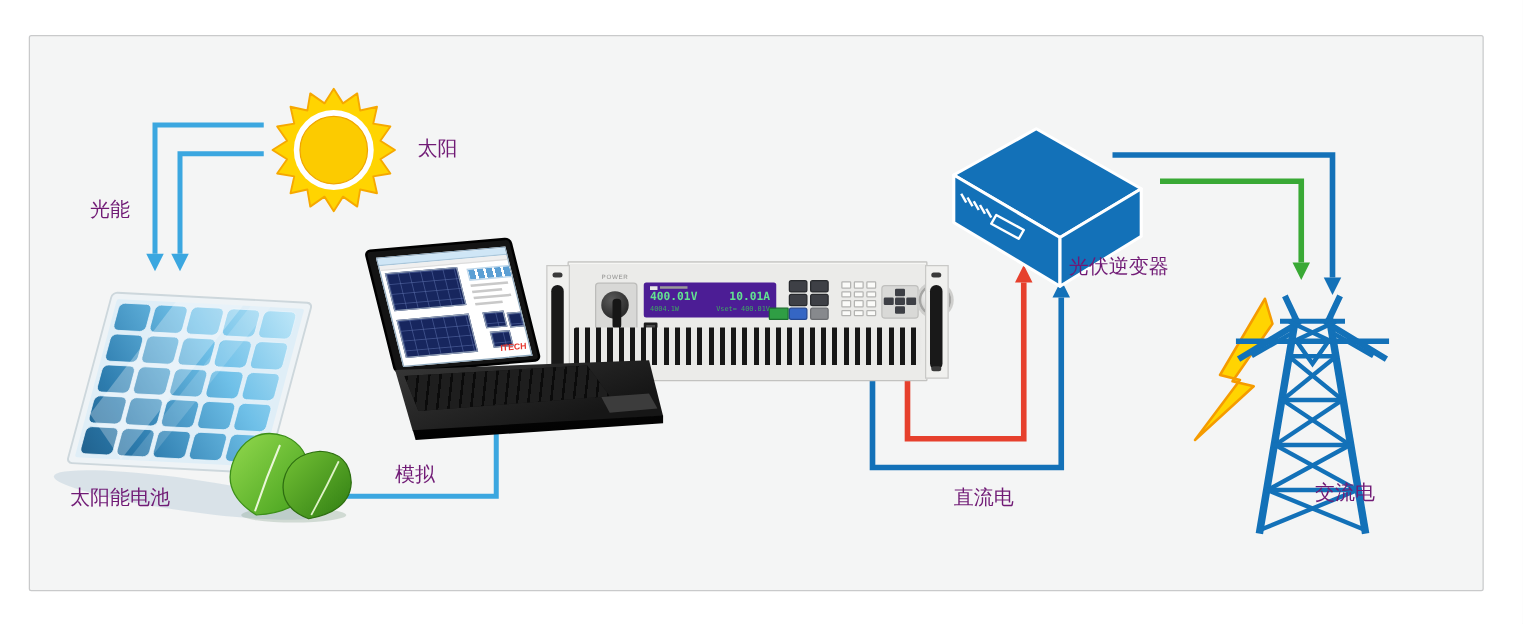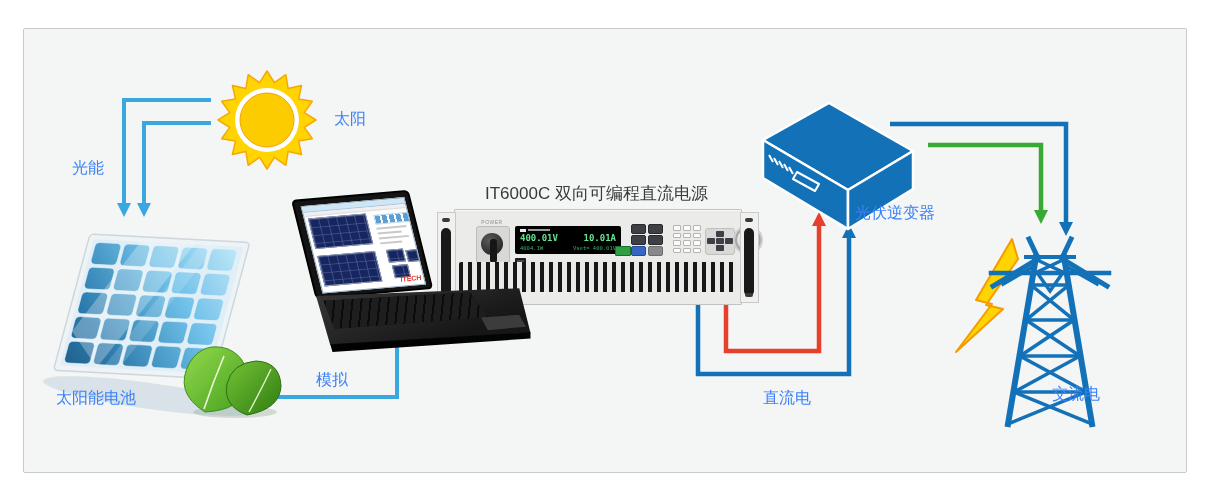--- a/index.html
+++ b/index.html
@@ -1,39 +1,39 @@
 <!DOCTYPE html>
 <html><head>
 <meta charset="utf-8">
 <style>
   html,body{margin:0;padding:0;background:#fff;}
   .stage{position:relative;width:1218px;height:499px;background:#ffffff;overflow:hidden;
          font-family:"Liberation Sans",sans-serif;}
   .panel-bg{position:absolute;left:23px;top:28px;width:1162px;height:443px;
             background:#f4f5f5;border:1px solid #c9cacb;border-radius:2px;}
   .overlay{position:absolute;left:0;top:0;z-index:2;}
-  .lbl{position:absolute;z-index:6;font-size:16px;color:#3b82f6;white-space:nowrap;}
+  .lbl{position:absolute;z-index:6;font-size:16px;color:#701a75;white-space:nowrap;}
   .title-lbl{position:absolute;z-index:6;font-size:17px;color:#3a3a3a;white-space:nowrap;}
 
   
   .instrument{position:absolute;left:437px;top:209px;width:320px;height:95px;z-index:3;}
   .inst-face{position:absolute;left:17px;top:0;width:286px;height:94px;background:#ebebe9;
              border:1px solid #c2c2c0;border-radius:1px;box-shadow:inset 0 1px 0 #fafaf8;}
   .ear{position:absolute;top:3px;width:17px;height:89px;background:#f0f0ee;border:1px solid #c9c9c7;}
   .ear.left{left:0;} .ear.right{left:303px;}
   .screw{position:absolute;left:4px;width:8px;height:4px;background:#3a3a3a;border-radius:2px;}
   .handle{position:absolute;left:3px;top:15px;width:10px;height:68px;background:#191919;border-radius:5px;}
   .power-lbl{position:absolute;left:21px;top:9px;width:32px;font-size:5px;letter-spacing:.5px;
              color:#8f8f8d;text-align:center;}
   .power-switch{position:absolute;left:21px;top:16px;width:32px;height:38px;background:#d8d8d6;
                 border:1px solid #bcbcba;border-radius:3px;}
   .power-knob{position:absolute;left:4px;top:6px;width:22px;height:22px;border-radius:50%;
               background:radial-gradient(circle at 38% 32%,#5a5a5a,#2c2c2c 70%);}
   .power-lever{position:absolute;left:13px;top:12px;width:7px;height:24px;background:#161616;border-radius:3px;}
-  .display{position:absolute;left:60px;top:16px;width:106px;height:28px;background:#000000;
+  .display{position:absolute;left:60px;top:16px;width:106px;height:28px;background:#4c1d95;
            border-radius:2px;padding:2px 5px;box-sizing:border-box;}
   .disp-brand{height:4px;display:flex;gap:2px;align-items:center;}
   .disp-brand .b1{width:6px;height:3px;background:#e8e8e8;}
   .disp-brand .b2{width:22px;height:2px;background:#9a9a9a;}
   .disp-main{display:flex;justify-content:space-between;margin-top:2px;
              font-family:"DejaVu Sans Mono",monospace;font-size:9px;font-weight:bold;color:#63e391;line-height:9px;}
   .disp-sub{display:flex;justify-content:space-between;margin-top:2px;
             font-family:"DejaVu Sans Mono",monospace;font-size:5.5px;color:#3cab63;line-height:6px;}
   .usb{position:absolute;left:60px;top:48px;width:11px;height:7px;background:#1d1d1d;border-radius:1px;}
   .usb:after{content:"";position:absolute;left:2px;top:2px;width:7px;height:3px;background:#4a4a4a;}
@@ -326,17 +326,16 @@
       <div class="lb kb"></div>
       <div class="lb tpad"></div>
       <div class="lb front"></div>
     </div>
   </div>
 
   <div class="lbl" style="left:334px;top:109px">太阳</div>
   <div class="lbl" style="left:72px;top:158px">光能</div>
   <div class="lbl" style="left:56px;top:388px">太阳能电池</div>
   <div class="lbl" style="left:316px;top:370px">模拟</div>
-  <div class="title-lbl" style="left:485px;top:182px">IT6000C 双向可编程直流电源</div>
   <div class="lbl" style="left:855px;top:203px">光伏逆变器</div>
   <div class="lbl" style="left:763px;top:388px">直流电</div>
   <div class="lbl" style="left:1052px;top:384px">交流电</div>
 </div>
 
 </body></html>

